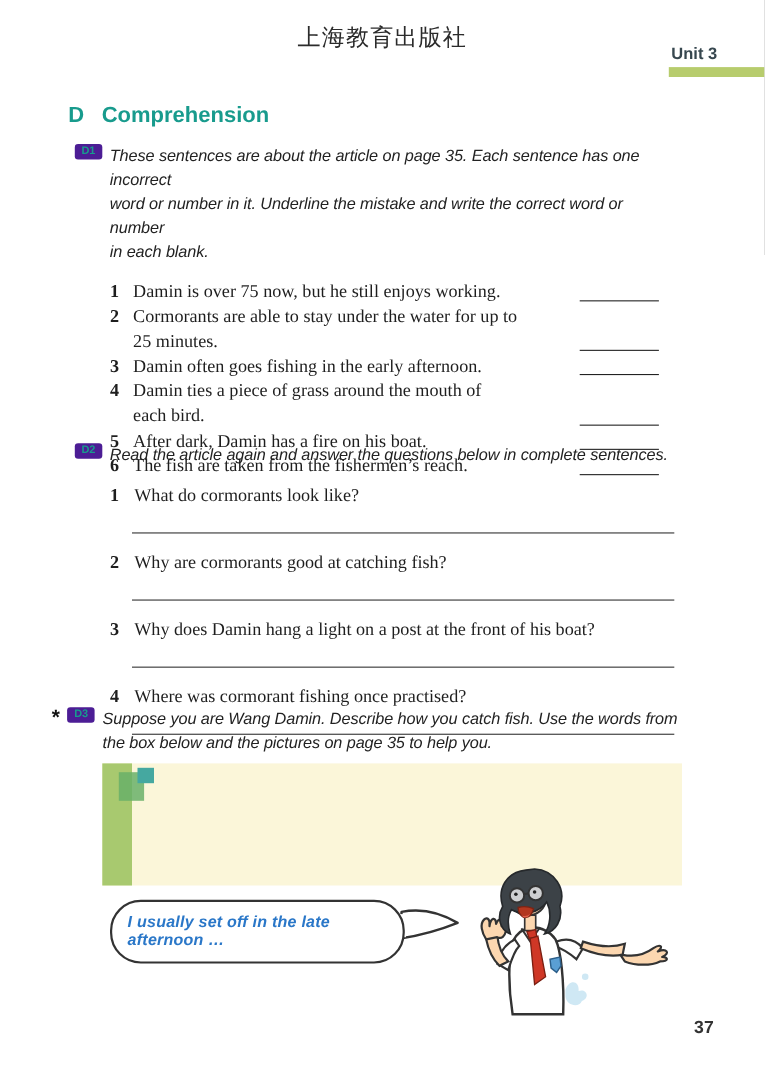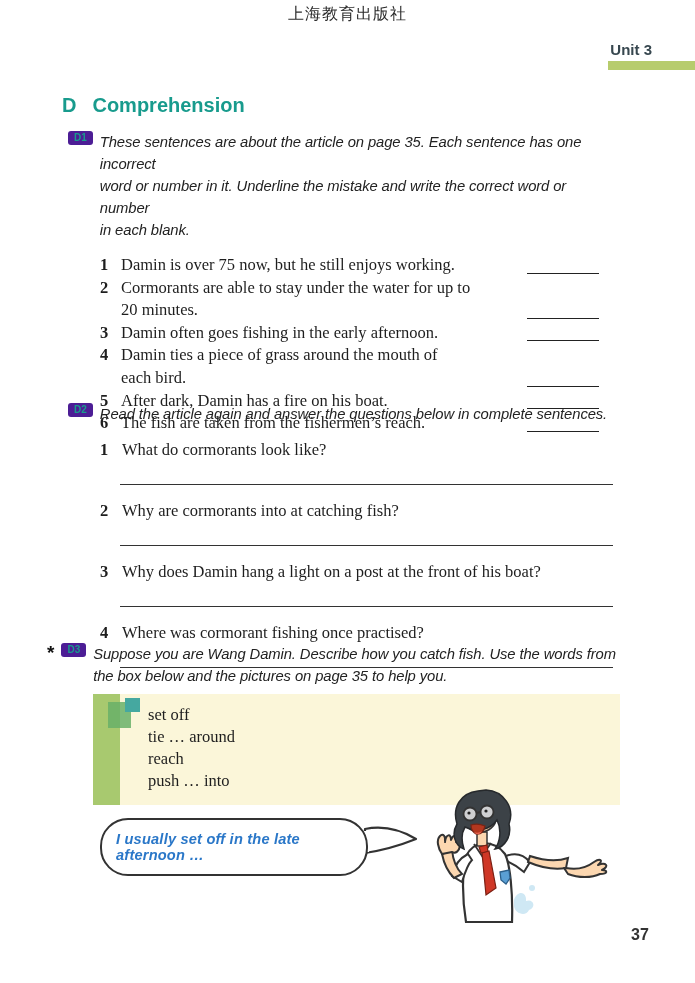--- a/index.html
+++ b/index.html
@@ -3,22 +3,22 @@
 <meta charset="utf-8">
 <style>
   * { margin:0; padding:0; box-sizing:border-box; }
   body { background:#888; }
   .page {
     position:relative; width:695px; height:983px; background:#ffffff;
     margin:0 auto; overflow:hidden;
     font-family:"Liberation Serif", serif; color:#1e1e1e;
   }
   
-  .publisher { position:absolute; top:4px; left:0; width:100%; text-align:center;
-    font-size:16px; letter-spacing:1px; color:#2b2b2b; }
+  .publisher { position:absolute; top:20px; left:0; width:100%; text-align:center;
+    font-size:21px; letter-spacing:1px; color:#2b2b2b; }
   .unit-label { position:absolute; top:41px; right:43px;
     font-family:"Liberation Sans", sans-serif; font-size:15px; font-weight:600; color:#37474f; }
   .unit-bar { position:absolute; top:61px; left:608px; right:0; height:9px; background:#b7cc6d; }
 
   
   .sec-heading { position:absolute; top:94px; left:62px;
     font-family:"Liberation Sans", sans-serif; font-weight:bold; font-size:20px; color:#189b8d; }
   .sec-heading .letter { margin-right:16px; }
 
   
@@ -101,21 +101,21 @@
     </div>
     <div class="d1-items" id="d1-items">
         <div class="item-row">
           <span class="item-num">1</span>
           <span class="item-text">Damin is over 75 now, but he still enjoys working.</span>
           <span class="item-blank"></span>
         </div>
         <div class="item-row">
           <span class="item-num">2</span>
           <span class="item-text">Cormorants are able to stay under the water for up to
-20 minutes.</span>
+25 minutes.</span>
           <span class="item-blank"></span>
         </div>
         <div class="item-row">
           <span class="item-num">3</span>
           <span class="item-text">Damin often goes fishing in the early afternoon.</span>
           <span class="item-blank"></span>
         </div>
         <div class="item-row">
           <span class="item-num">4</span>
           <span class="item-text">Damin ties a piece of grass around the mouth of
@@ -144,21 +144,21 @@
         <div class="q-block">
           <div class="q-row">
             <span class="q-num">1</span>
             <span class="q-text">What do cormorants look like?</span>
           </div>
           <div class="answer-line"></div>
         </div>
         <div class="q-block">
           <div class="q-row">
             <span class="q-num">2</span>
-            <span class="q-text">Why are cormorants into at catching fish?</span>
+            <span class="q-text">Why are cormorants good at catching fish?</span>
           </div>
           <div class="answer-line"></div>
         </div>
         <div class="q-block">
           <div class="q-row">
             <span class="q-num">3</span>
             <span class="q-text">Why does Damin hang a light on a post at the front of his boat?</span>
           </div>
           <div class="answer-line"></div>
         </div>
@@ -178,24 +178,20 @@
       <span class="badge">D3</span>
       <span class="instruction">Suppose you are Wang Damin. Describe how you catch fish. Use the words from
 the box below and the pictures on page 35 to help you.</span>
     </div>
   </div>
 
   <div class="word-box">
     <div class="bar"></div>
     <div class="sq-green"></div>
     <div class="sq-teal"></div>
-    <div class="word-col c1">set off
-tie … around
-reach
-push … into</div>
   </div>
 
   <div class="bubble">
     <span class="bubble-text">I usually set off in the late afternoon …</span>
   </div>
   <svg class="bubble-tail" width="56" height="38" viewBox="0 0 56 38">
     <path d="M2,5 C22,1 38,6 53,15 C38,21 22,26 2,29 Z" fill="#ffffff" stroke="#333" stroke-width="2.2" stroke-linejoin="round"></path>
     <rect x="0" y="7" width="6" height="21" fill="#ffffff"></rect>
   </svg>
 

